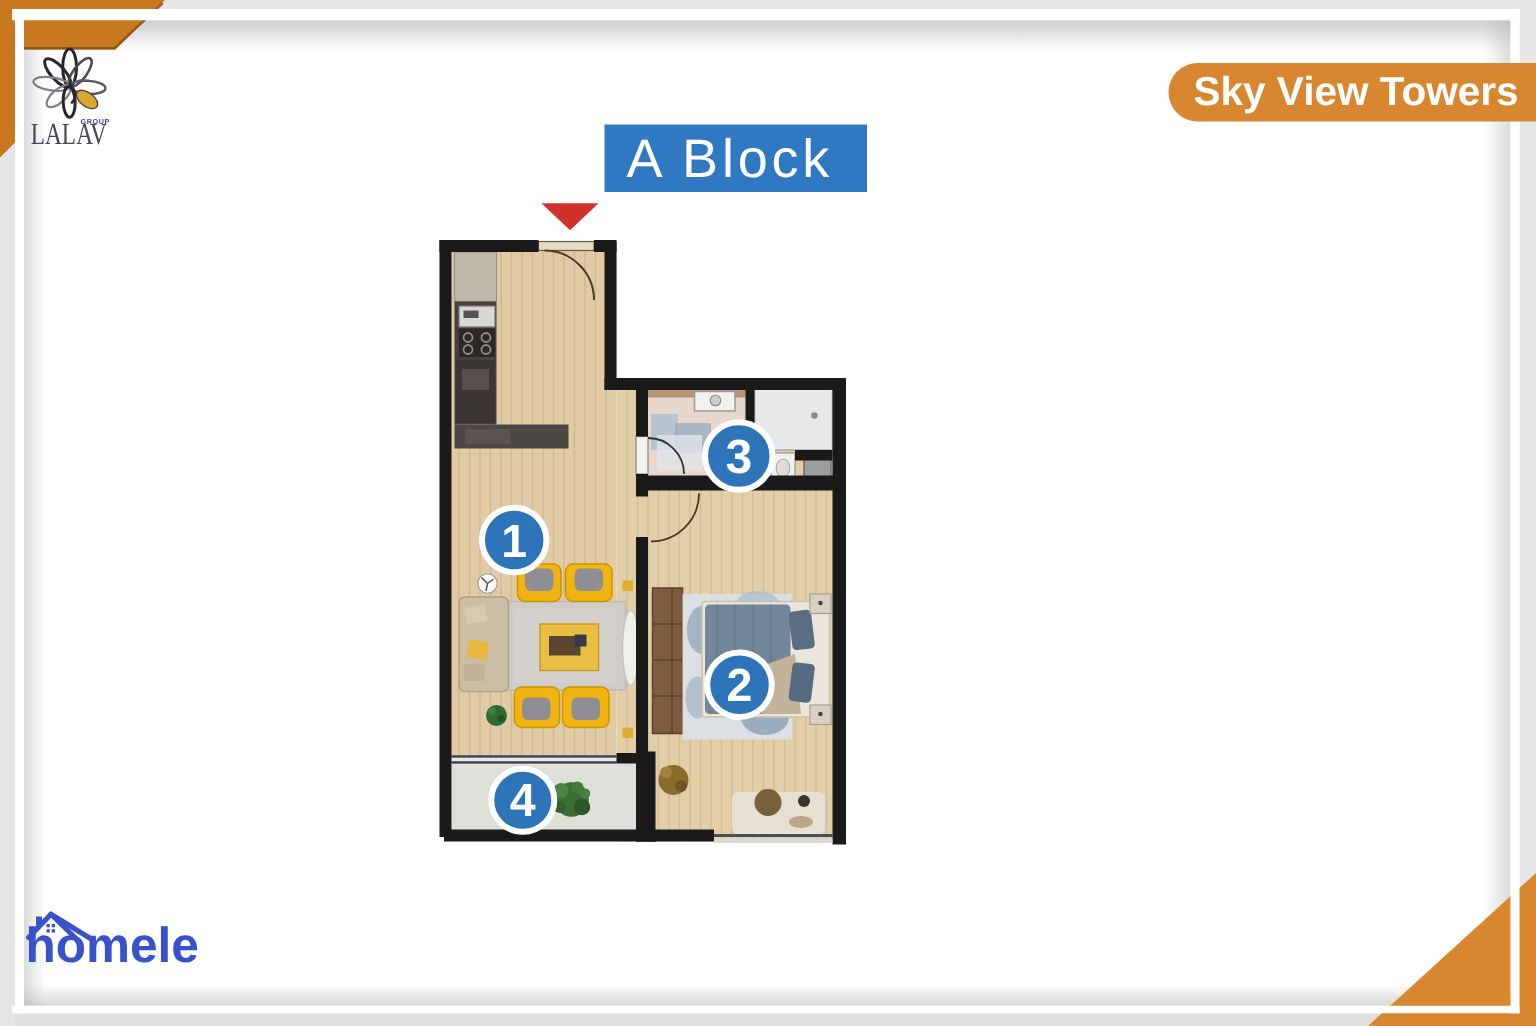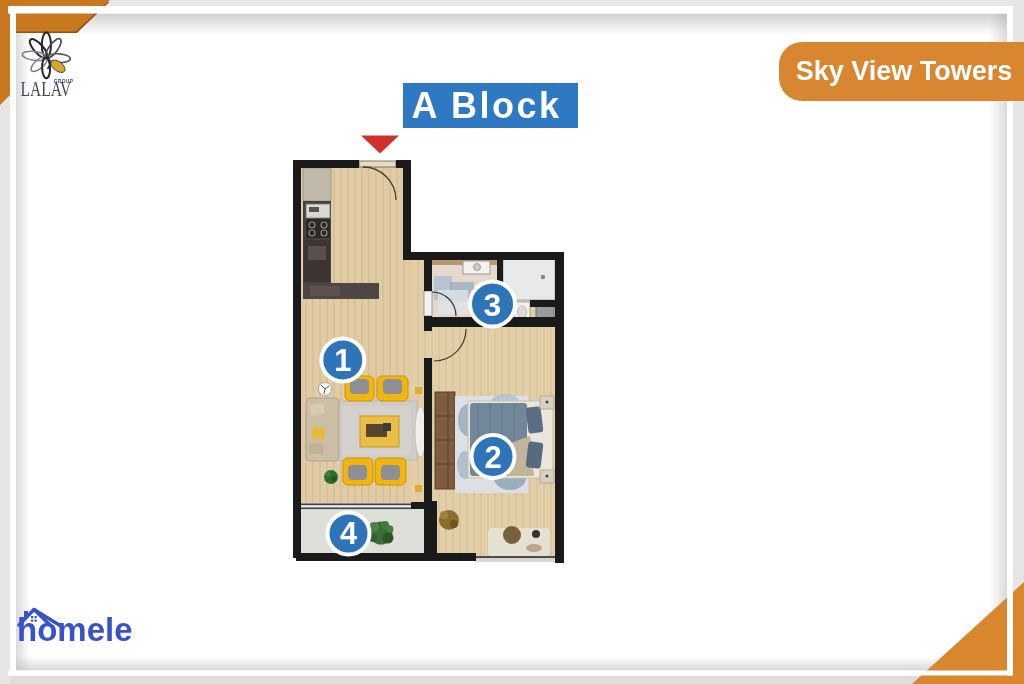--- a/index.html
+++ b/index.html
@@ -1,24 +1,24 @@
 <!DOCTYPE html>
 <html><head>
 <meta charset="utf-8">
 <style>
   html,body{margin:0;padding:0;}
   body{width:1024px;height:684px;overflow:hidden;background:#ffffff;
        font-family:"Liberation Sans", sans-serif;position:relative;}
   #stage{position:absolute;left:0;top:0;width:1024px;height:684px;}
   svg{position:absolute;left:0;top:0;}
   .banner-a{position:absolute;left:403px;top:83px;width:175px;height:45px;padding-right:8px;box-sizing:border-box;
-    background:#2e79c2;color:#ffffff;font-weight:bold;font-size:36px;
+    background:#2e79c2;color:#ffffff;font-weight:normal;font-size:36px;
     display:flex;align-items:center;justify-content:center;letter-spacing:2.5px;
     z-index:5;}
-  .pill{position:absolute;left:779px;top:42px;width:245px;height:59px;padding-left:5px;box-sizing:border-box;
+  .pill{position:absolute;left:779px;top:42px;width:245px;height:39px;padding-left:5px;box-sizing:border-box;
     background:#d8862f;border-radius:23px 0 0 23px;color:#fff;font-weight:bold;
     font-size:27px;display:flex;align-items:center;justify-content:center;
     z-index:6;}
 </style>
 </head>
 <body>
 <div id="stage">
 <svg width="1024" height="684" viewBox="0 0 1024 684">
 
   <defs>

